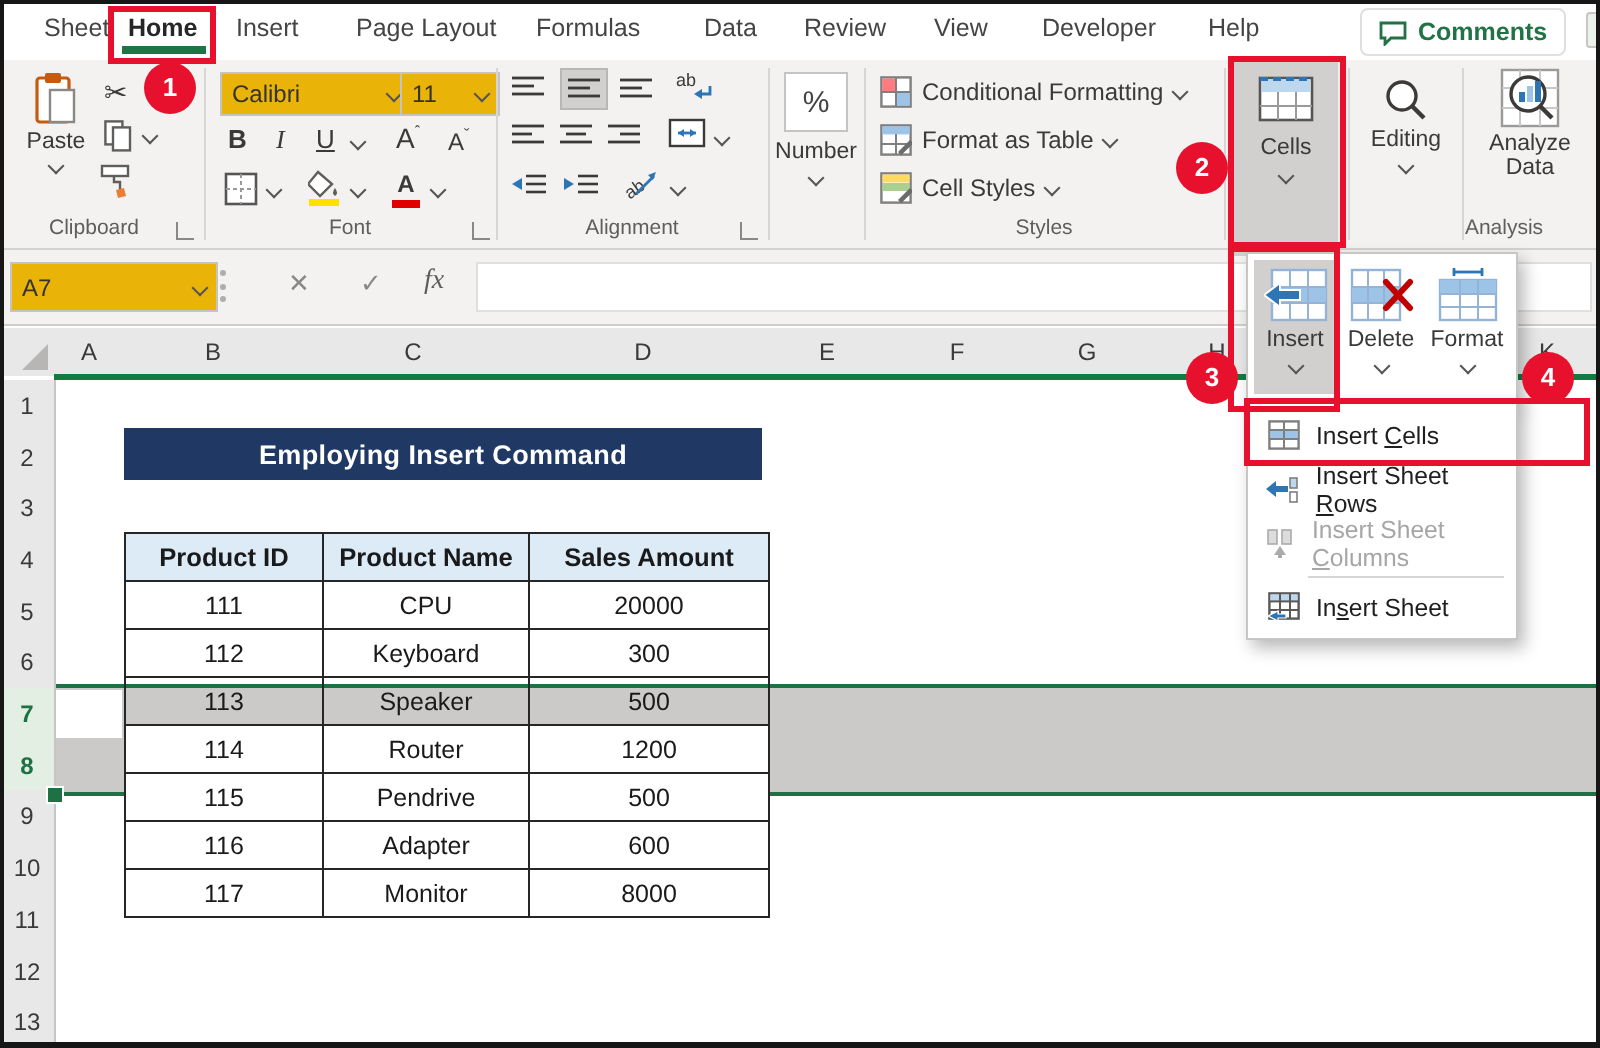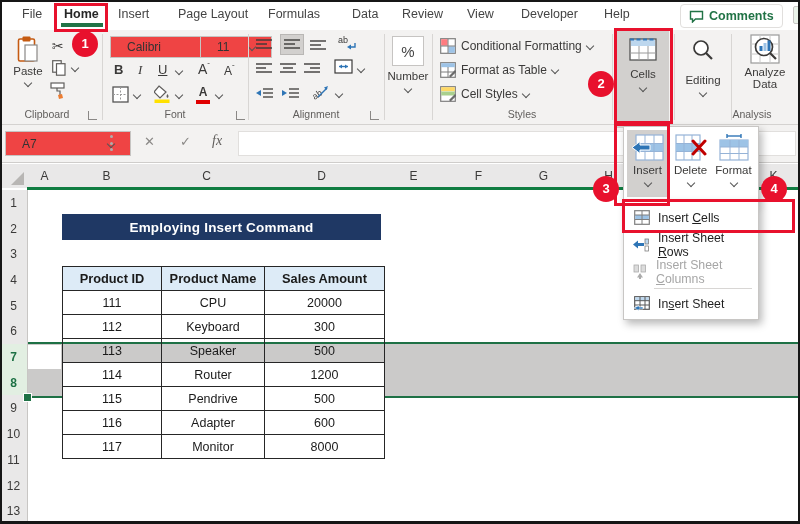--- a/index.html
+++ b/index.html
@@ -19,21 +19,21 @@
     font-weight:bold;text-align:center;line-height:26px;z-index:45;}
 
   
   .ribbon{left:0;top:30px;width:800px;height:94px;background:#f3f2f1;border-bottom:1px solid #d4d2d0;z-index:4;}
   .vsep{width:1px;background:#d8d6d4;top:4px;height:86px;}
   .glabel{font-size:10.5px;color:#605e5c;text-align:center;top:78px;}
   .launcher{width:8px;height:8px;border-left:1px solid #8a8886;border-bottom:1px solid #8a8886;top:81px;}
   .chv{display:inline-block;width:5px;height:5px;border-right:1.3px solid #555;border-bottom:1.3px solid #555;transform:rotate(45deg);}
   .chvabs{width:5px;height:5px;border-right:1.3px solid #555;border-bottom:1.3px solid #555;transform:rotate(45deg);}
   .rlabel{font-size:11.5px;color:#3b3a39;}
-  .inputbox{background:#ef4444;border:1px solid #c6c4c2;font-size:12px;color:#333;display:flex;align-items:center;padding:0 16px;justify-content:space-between;}
+  .inputbox{background:#eab308;border:1px solid #c6c4c2;font-size:12px;color:#333;display:flex;align-items:center;padding:0 5px;justify-content:space-between;}
   .fmtletter{font-size:13px;color:#3b3a39;}
   .styrow{display:flex;align-items:center;gap:5px;font-size:12px;color:#3b3a39;}
   .bigbtn{display:flex;flex-direction:column;align-items:center;}
   .pressed{background:#d2d0ce;}
 
   
   .fbar{left:0;top:124px;width:800px;height:38px;background:#f3f2f1;border-bottom:1px solid #cfcdcb;z-index:3;}
   .fxtext{font-family:"Liberation Serif","DejaVu Serif",serif;font-style:italic;font-size:14px;color:#5f5d5b;}
   .fbtn{font-size:13px;color:#8a8886;}
 
@@ -71,21 +71,21 @@
   .mn{text-decoration:underline;}
   .disabled{color:#a6a6a6;}
   .msep{position:absolute;left:30px;width:98px;height:1px;background:#d8d6d4;}
 </style>
 </head>
 <body>
 
 <div id="screen">
 
   <div class="abs tabrow">
-    <div class="abs tab" style="left:22px">File</div>
+    <div class="abs tab" style="left:22px">Sheet</div>
     <div class="abs tab" style="left:64px;font-weight:bold;color:#262626">Home</div>
     <div class="abs tab" style="left:118px">Insert</div>
     <div class="abs tab" style="left:178px">Page Layout</div>
     <div class="abs tab" style="left:268px">Formulas</div>
     <div class="abs tab" style="left:352px">Data</div>
     <div class="abs tab" style="left:402px">Review</div>
     <div class="abs tab" style="left:467px">View</div>
     <div class="abs tab" style="left:521px">Developer</div>
     <div class="abs tab" style="left:604px">Help</div>
     <div class="abs home-underline" style="left:61px;top:23px;width:42px;height:3.5px"></div>
@@ -324,21 +324,21 @@
       <span class="rlabel" style="margin-top:6px">Cells</span>
       <span class="chv" style="margin-top:5px"></span>
     </div>
     <div class="abs vsep" style="left:674px"></div>
 
     <div class="abs bigbtn" style="left:678px;top:8px;width:50px">
       <svg width="24" height="24" viewBox="0 0 24 24">
         <circle cx="10" cy="10" r="7" fill="#fff" stroke="#3b3a39" stroke-width="1.7"></circle>
         <line x1="15" y1="15" x2="21" y2="21" stroke="#3b3a39" stroke-width="2.2"></line>
       </svg>
-      <span class="rlabel" style="margin-top:12px">Editing</span>
+      <span class="rlabel" style="margin-top:2px">Editing</span>
       <span class="chv" style="margin-top:4px"></span>
     </div>
     <div class="abs vsep" style="left:731px"></div>
 
     <div class="abs bigbtn" style="left:736px;top:4px;width:58px">
       <svg width="30" height="30" viewBox="0 0 30 30">
         <rect x="1" y="1" width="28" height="28" fill="#fff" stroke="#9a9a9a" stroke-width="1.2"></rect>
         <line x1="10" y1="1" x2="10" y2="29" stroke="#c8c8c8"></line>
           <line x1="20" y1="1" x2="20" y2="29" stroke="#c8c8c8"></line>
         <line x1="1" y1="10" x2="29" y2="10" stroke="#c8c8c8"></line>

